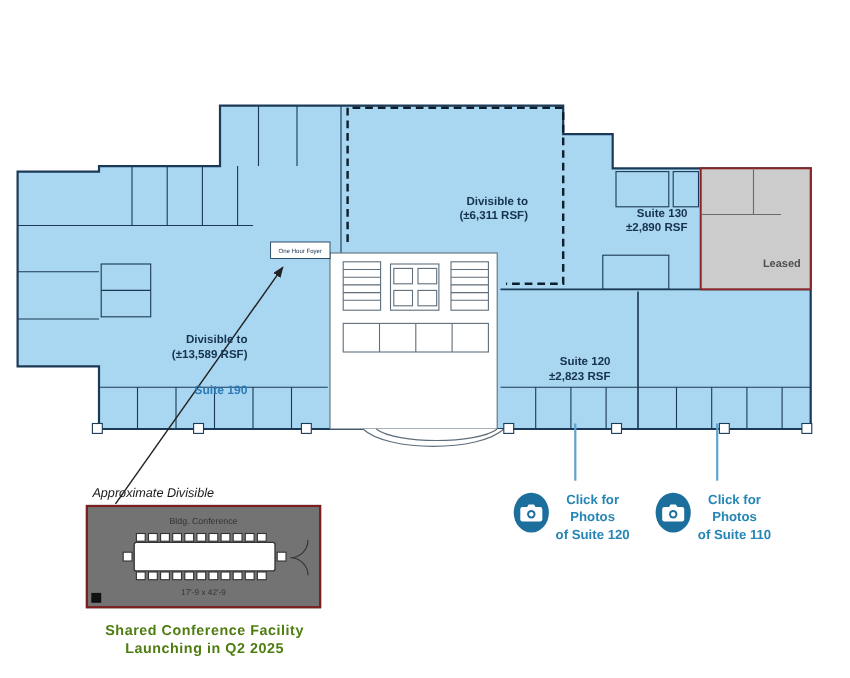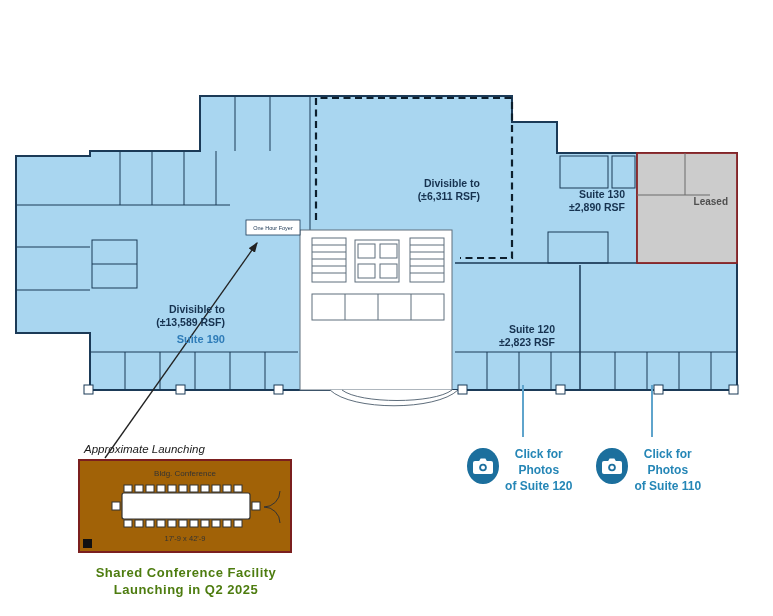--- a/index.html
+++ b/index.html
@@ -1,23 +1,23 @@
 <!DOCTYPE html>
 <html><head>
 <meta charset="utf-8">
 <style>
   html,body{margin:0;padding:0;background:#fff;}
   .stage{position:relative;width:773px;height:616px;background:#fff;overflow:hidden;
          font-family:"Liberation Sans",sans-serif;}
   .plan{position:absolute;left:0;top:0;}
   .lbl{position:absolute;text-align:right;color:#16324f;font-size:10.5px;font-weight:700;line-height:13px;}
-  .lbl .suite-blue{color:#2e7cb8;font-size:11px;margin-top:4px;}
-  .lbl.leased-lbl{color:#4f4f4f;font-size:10px;font-weight:600;}
+  .lbl .suite-blue{color:#2e7cb8;font-size:11px;margin-top:20px;}
+  .lbl.leased-lbl{color:#4f4f4f;font-size:10px;font-weight:600;margin-top:39px;}
   .approx{position:absolute;left:84px;top:443px;font-style:italic;font-size:11.5px;color:#1a1a1a;font-weight:500;}
-  .inset{position:absolute;left:78px;top:459px;width:214px;height:94px;background:#a16207;
+  .inset{position:absolute;left:78px;top:459px;width:214px;height:94px;background:#737373;
          border:2px solid #7b1f1f;box-sizing:border-box;}
   .caption{position:absolute;left:40px;top:564px;width:292px;text-align:center;
            color:#4d7c0f;font-size:13px;font-weight:700;letter-spacing:0.5px;line-height:17px;}
   .connector{position:absolute;width:2px;height:52px;top:385px;background:#5fa4cc;}
   .photo-btn{position:absolute;top:437px;width:112px;display:flex;align-items:center;cursor:pointer;}
   .cam-circle{width:36px;height:36px;border-radius:50%;background:#1c6f9d;display:flex;align-items:center;justify-content:center;}
   .photo-text{margin-top:9px;text-align:center;color:#2586b6;font-size:12px;font-weight:600;line-height:16px;}
 </style>
 </head>
 <body>
@@ -108,21 +108,21 @@
     <div>(±13,589 RSF)</div>
     <div class="suite-blue">Suite 190</div>
   </div>
 
   <div class="lbl" style="left:440px;top:323px;width:115px">
     <div>Suite 120</div>
     <div>±2,823 RSF</div>
   </div>
 
 
-  <div class="approx">Approximate Launching</div>
+  <div class="approx">Approximate Divisible</div>
 
   <div class="inset">
     <svg width="210" height="90" viewBox="0 0 210 90">
       <text x="105" y="15" text-anchor="middle" font-size="8" fill="#333333">Bldg. Conference</text>
 
       <rect x="42" y="32" width="128" height="26" rx="2" fill="#ffffff" stroke="#333333" stroke-width="1.2"></rect>
 
       <g fill="#ffffff" stroke="#333333" stroke-width="1">
         <rect x="44" y="24" width="8" height="7"></rect>
           <rect x="55" y="24" width="8" height="7"></rect>

